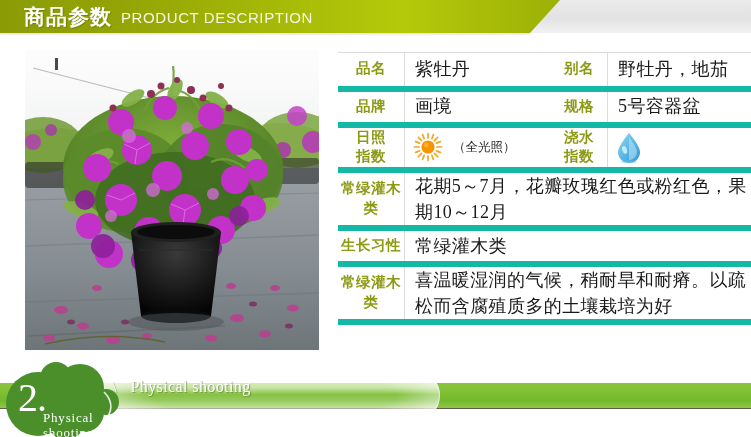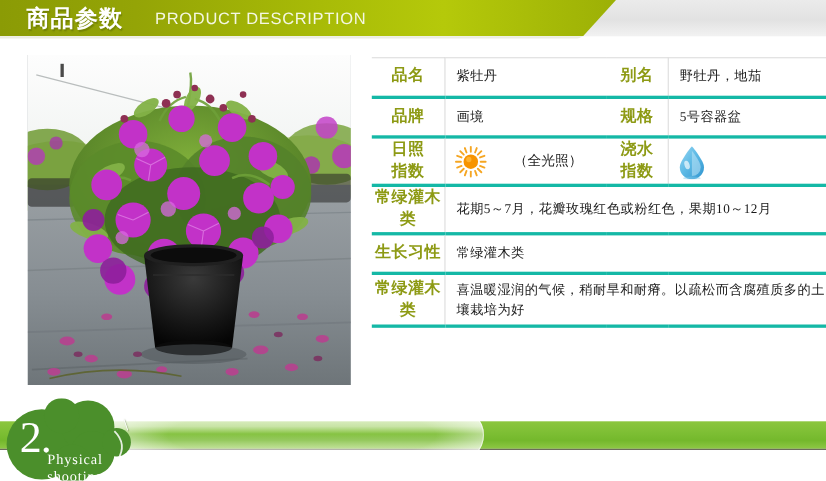--- a/index.html
+++ b/index.html
@@ -66,21 +66,20 @@
     text-shadow: 1px 1px 1px rgba(70,80,0,0.35);
   }
   .header-title-en {
     color: #f4f7e2;
     font-family: "Liberation Sans", sans-serif;
     font-size: 15px;
     font-weight: normal;
     letter-spacing: 0.6px;
     position: relative;
     top: 1px;
-    margin-left: 20px;
   }
 
   
   .photo-wrap {
     position: absolute;
     left: 25px;
     top: 50px;
     width: 294px;
     height: 300px;
     overflow: hidden;
@@ -91,56 +90,56 @@
   
   .spec-table {
     position: absolute;
     left: 338px;
     top: 52px;
     width: 398px;
     border-collapse: collapse;
     table-layout: fixed;
   }
   .spec-table td {
-    border-bottom: 3px solid #14b8a6;
+    border-bottom: 6px solid #14b8a6;
     padding: 0;
     vertical-align: middle;
   }
   .spec-table tr:first-child td { border-top: 1px solid #dcdcdc; }
   .lbl {
     color: #8d9a14;
     font-family: "DejaVu Sans", "Liberation Sans", sans-serif;
     font-size: 14.5px;
     font-weight: bold;
     text-align: center;
     border-right: 1px solid #dcdcdc;
     line-height: 1.35;
     letter-spacing: 0.5px;
   }
   .val {
     color: #1a1a1a;
     font-family: "Liberation Serif", "DejaVu Serif", serif;
-    font-size: 12px;
+    font-size: 18px;
     padding-left: 10px !important;
     line-height: 1.45;
     letter-spacing: 0.4px;
   }
   .c-lbl1 { width: 66px; }
   .c-val1 { width: 136px; }
   .c-lbl2 { width: 56px; }
   .c-val2 { width: 140px; }
   .row-h { height: 36px; }
   .row-h2 { height: 44px; }
   .row-h3 { height: 48px; }
   .row-wide-lbl { width: 66px; }
 
   .icon-cell {
     display: flex;
     align-items: center;
-    gap: 24px;
+    gap: 10px;
     padding-left: 8px;
   }
   .sun-note {
     font-family: "DejaVu Sans", "Liberation Sans", sans-serif;
     font-size: 12.5px;
     color: #222;
   }
 
   
   .footer {
@@ -496,20 +495,21 @@
 
 <div class="footer">
   <div class="footer-bar"></div>
 
   <div class="footer-pill">
     <div class="footer-pill-inner"></div>
   </div>
   <div class="footer-pill-text">
     <span class="pill-cn">实物拍摄</span>
     <span class="pill-sep">\</span>
+    <span class="pill-en">Physical shooting</span>
   </div>
 
   <div class="badge">
     <svg class="badge-svg" width="130" height="75" viewBox="0 0 130 75">
       <g fill="#4b8f2b">
         <circle cx="34" cy="42" r="32"></circle>
         <circle cx="76" cy="26" r="24"></circle>
         <circle cx="80" cy="50" r="20"></circle>
         <circle cx="52" cy="16" r="16"></circle>
         <circle cx="102" cy="40" r="13"></circle>

